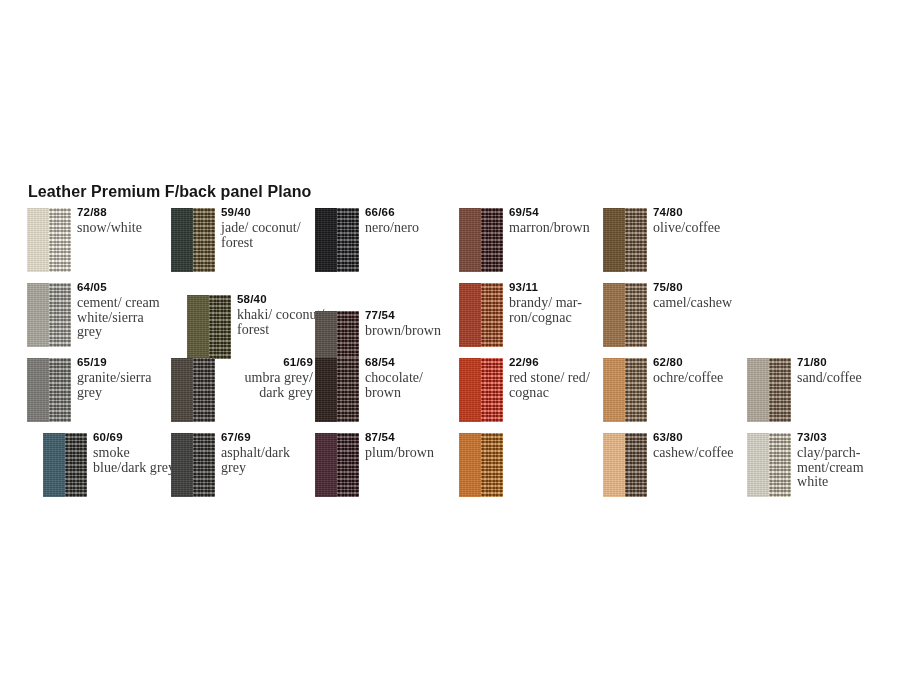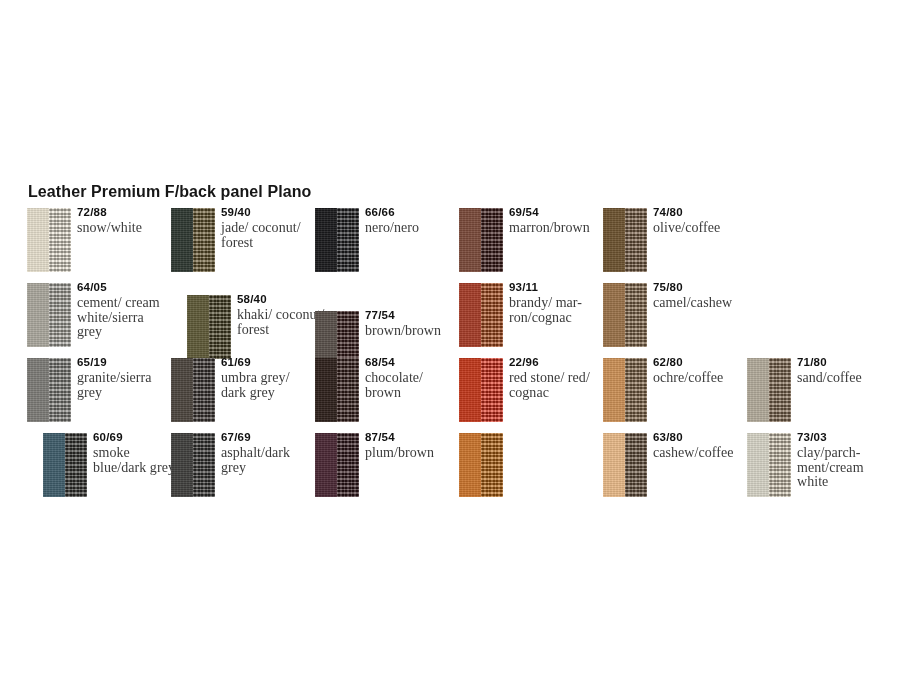--- a/index.html
+++ b/index.html
@@ -264,21 +264,21 @@
           </div>
           <div class="chip-right" style="background: rgb(138, 137, 132);">
             <div class="chip-weave"></div>
           </div>
         </div>
         <div class="swatch-text">
           <div class="swatch-code">65/19</div>
           <div class="swatch-desc">granite/sierra grey</div>
         </div>
       </div>
-      <div class="swatch-entry" style="left: 144px; top: 150px;">
+      <div class="swatch-entry" style="left: 144px; top: 150px; text-align: right;">
         <div class="swatch-chip" style="width: 44px; height: 64px;">
           <div class="chip-left" style="background: rgb(76, 69, 62);">
             <div class="chip-grain"></div>
           </div>
           <div class="chip-right" style="background: rgb(64, 58, 54);">
             <div class="chip-weave"></div>
           </div>
         </div>
         <div class="swatch-text">
           <div class="swatch-code">61/69</div>

